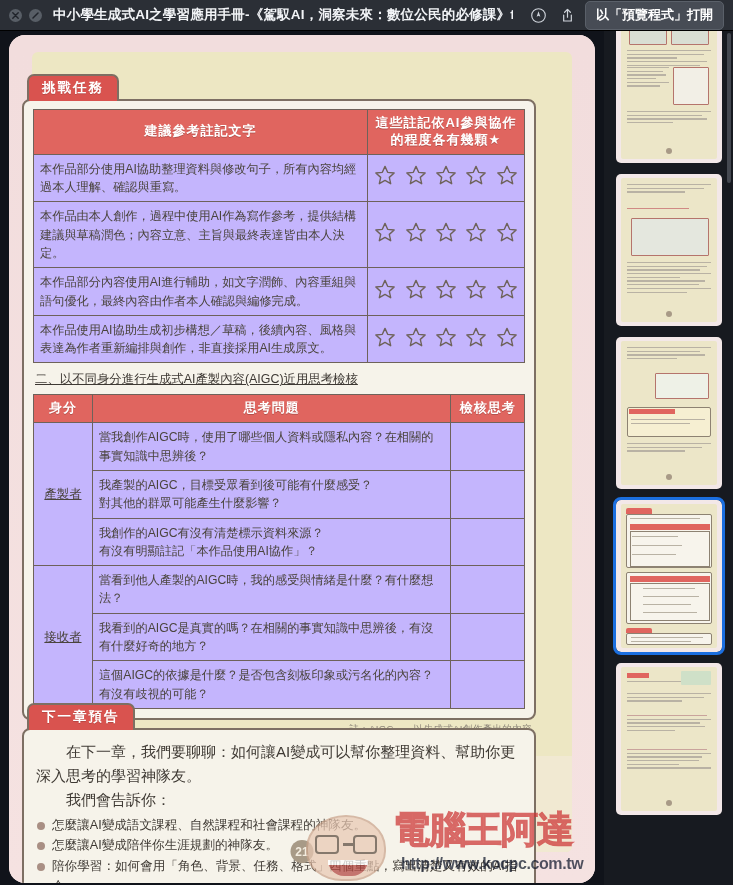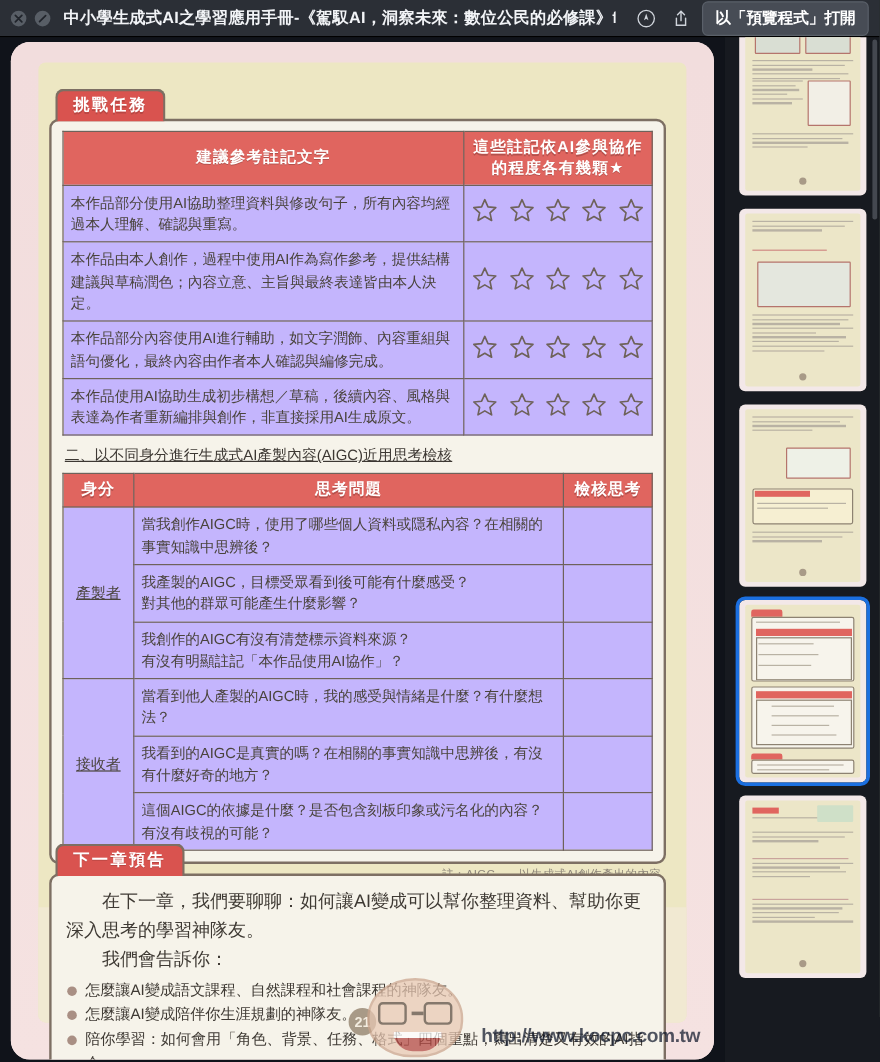--- a/index.html
+++ b/index.html
@@ -70,21 +70,21 @@
     width: 540px; height: 800px;
     background: #ede7c3;
     border-radius: 6px;
   }
   .page-inner::after{
     content:""; position:absolute; left:0; right:0; bottom:0; height:96px;
     background:#f1e9d2; border-radius:0 0 6px 6px;
   }
 
   
-  .section { position: absolute; left: 13px; width: 514px; margin-left: 19px; }
+  .section { position: absolute; left: 13px; width: 514px; }
   .sec-tab {
     position: relative; z-index: 3;
     display: inline-block;
     background: #d9534f; color: #ffffff;
     font-size: 13.5px; font-weight: bold; letter-spacing: 2px;
     padding: 3px 13px 4px;
     border-radius: 7px 7px 0 0;
     border: 2px solid #7d6f63; border-bottom: none;
     margin-left: 5px;
     text-shadow: 0 1px 0 rgba(0,0,0,.15);
@@ -430,20 +430,21 @@
       <div class="page-num">21</div>
 
       <div class="watermark">
         <div class="wm-face">
           <div class="glass l"></div>
             <div class="glass r"></div>
             <div class="bridge"></div>
           <div class="mouth"></div>
             <div class="teeth"></div>
         </div>
+        <div class="wm-text">電腦王阿達</div>
         <div class="wm-url">http://www.kocpc.com.tw</div>
       </div>
     </div>
   </div>
 
   <div class="sidebar">
     <div class="scrollbar"></div>
     <div class="thumb-list">
 
       <div class="thumb" style="margin-top:-24px;">

